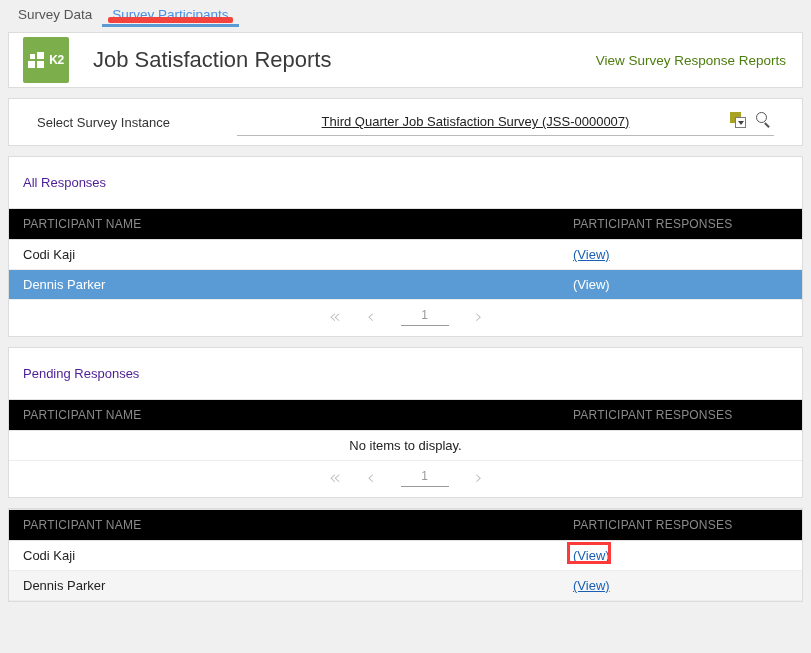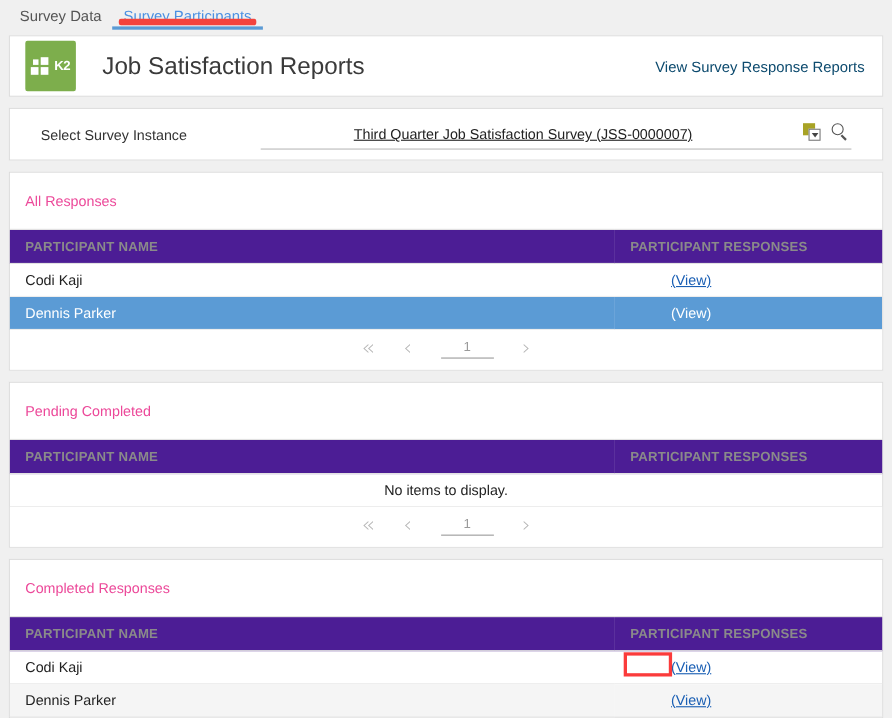--- a/index.html
+++ b/index.html
@@ -103,21 +103,21 @@
   .app-title {
     font-size: 22px;
     color: #3a3a3a;
     margin-left: 24px;
     font-weight: normal;
     font-family: "Liberation Sans", sans-serif;
   }
   .head-right {
     margin-left: auto;
     font-size: 13.5px;
-    color: #0c4a6e;
+    color: #4d7c0f;
     cursor: pointer;
     padding-right: 2px;
   }
 
   
   .select-panel {
     display: flex;
     align-items: center;
     height: 48px;
     padding: 0 28px;
@@ -204,34 +204,34 @@
     left: 10px; top: 10px;
     width: 6px; height: 1.6px;
     background: #555555;
     transform: rotate(45deg);
     transform-origin: left center;
   }
 
   
   .grid-title {
     font-size: 13px;
-    color: #ec4899;
+    color: #4c1d95;
     padding: 18px 14px;
     font-weight: normal;
   }
   table.grid {
     width: 100%;
     border-collapse: collapse;
     table-layout: fixed;
   }
   table.grid th {
-    background: #4c1d95;
+    background: #000000;
     color: #8a8a8a;
     font-size: 12px;
-    font-weight: bold;
+    font-weight: normal;
     text-align: left;
     padding: 8px 14px;
     letter-spacing: 0.2px;
     border-top: 1px solid #e2e2e2;
     border-bottom: 1px solid #e2e2e2;
   }
   table.grid th.col-resp { width: 215px; }
   table.grid td {
     font-size: 13px;
     color: #222222;
@@ -246,21 +246,20 @@
   tr.selected td a.view-link {
     color: #ffffff;
     text-decoration: none;
     cursor: pointer;
   }
   a.view-link {
     color: #1a5fb4;
     text-decoration: underline;
     font-size: 13px;
     cursor: pointer;
-    margin-left: 37px;
   }
   .view-cell { position: relative; }
   .highlight-box {
     position: absolute;
     left: 8px;
     top: 1px;
     width: 44px;
     height: 22px;
     border: 3px solid #fb3b3b;
     box-sizing: border-box;
@@ -373,21 +372,21 @@
         </tbody>
       </table>
       <div class="pager">
         <span class="pg-btn">«</span>
         <span class="pg-btn">‹</span>
         <input class="pg-num" value="1" style="">
         <span class="pg-btn">›</span>
       </div>
     </div>
     <div class="panel">
-      <div class="grid-title">Pending Completed</div>
+      <div class="grid-title">Pending Responses</div>
       <table class="grid">
         <thead>
           <tr>
             <th class="col-name">PARTICIPANT NAME</th>
             <th class="col-resp">PARTICIPANT RESPONSES</th>
           </tr>
         </thead>
         <tbody>
           <tr class="empty-row">
             <td colspan="2">No items to display.</td>
@@ -395,21 +394,20 @@
         </tbody>
       </table>
       <div class="pager">
         <span class="pg-btn">«</span>
         <span class="pg-btn">‹</span>
         <input class="pg-num" value="1" style="">
         <span class="pg-btn">›</span>
       </div>
     </div>
     <div class="panel">
-      <div class="grid-title">Completed Responses</div>
       <table class="grid">
         <thead>
           <tr>
             <th class="col-name">PARTICIPANT NAME</th>
             <th class="col-resp">PARTICIPANT RESPONSES</th>
           </tr>
         </thead>
         <tbody>
           <tr class="">
             <td>Codi Kaji</td>

